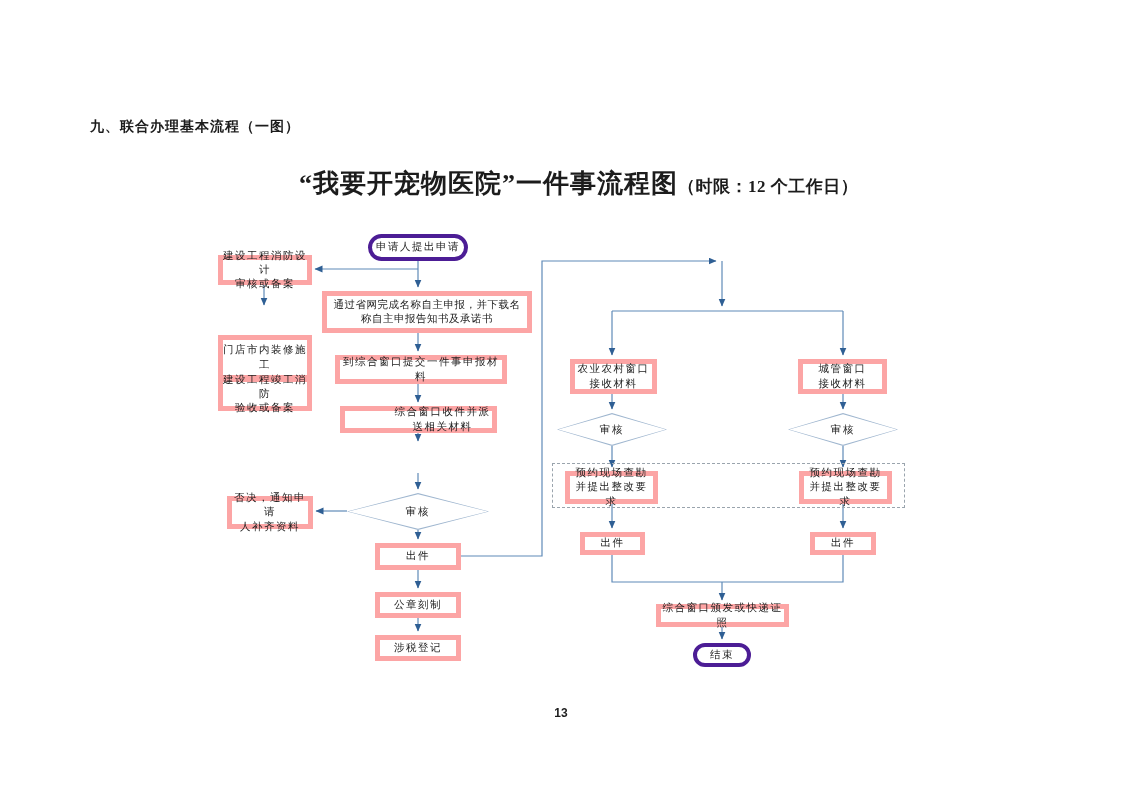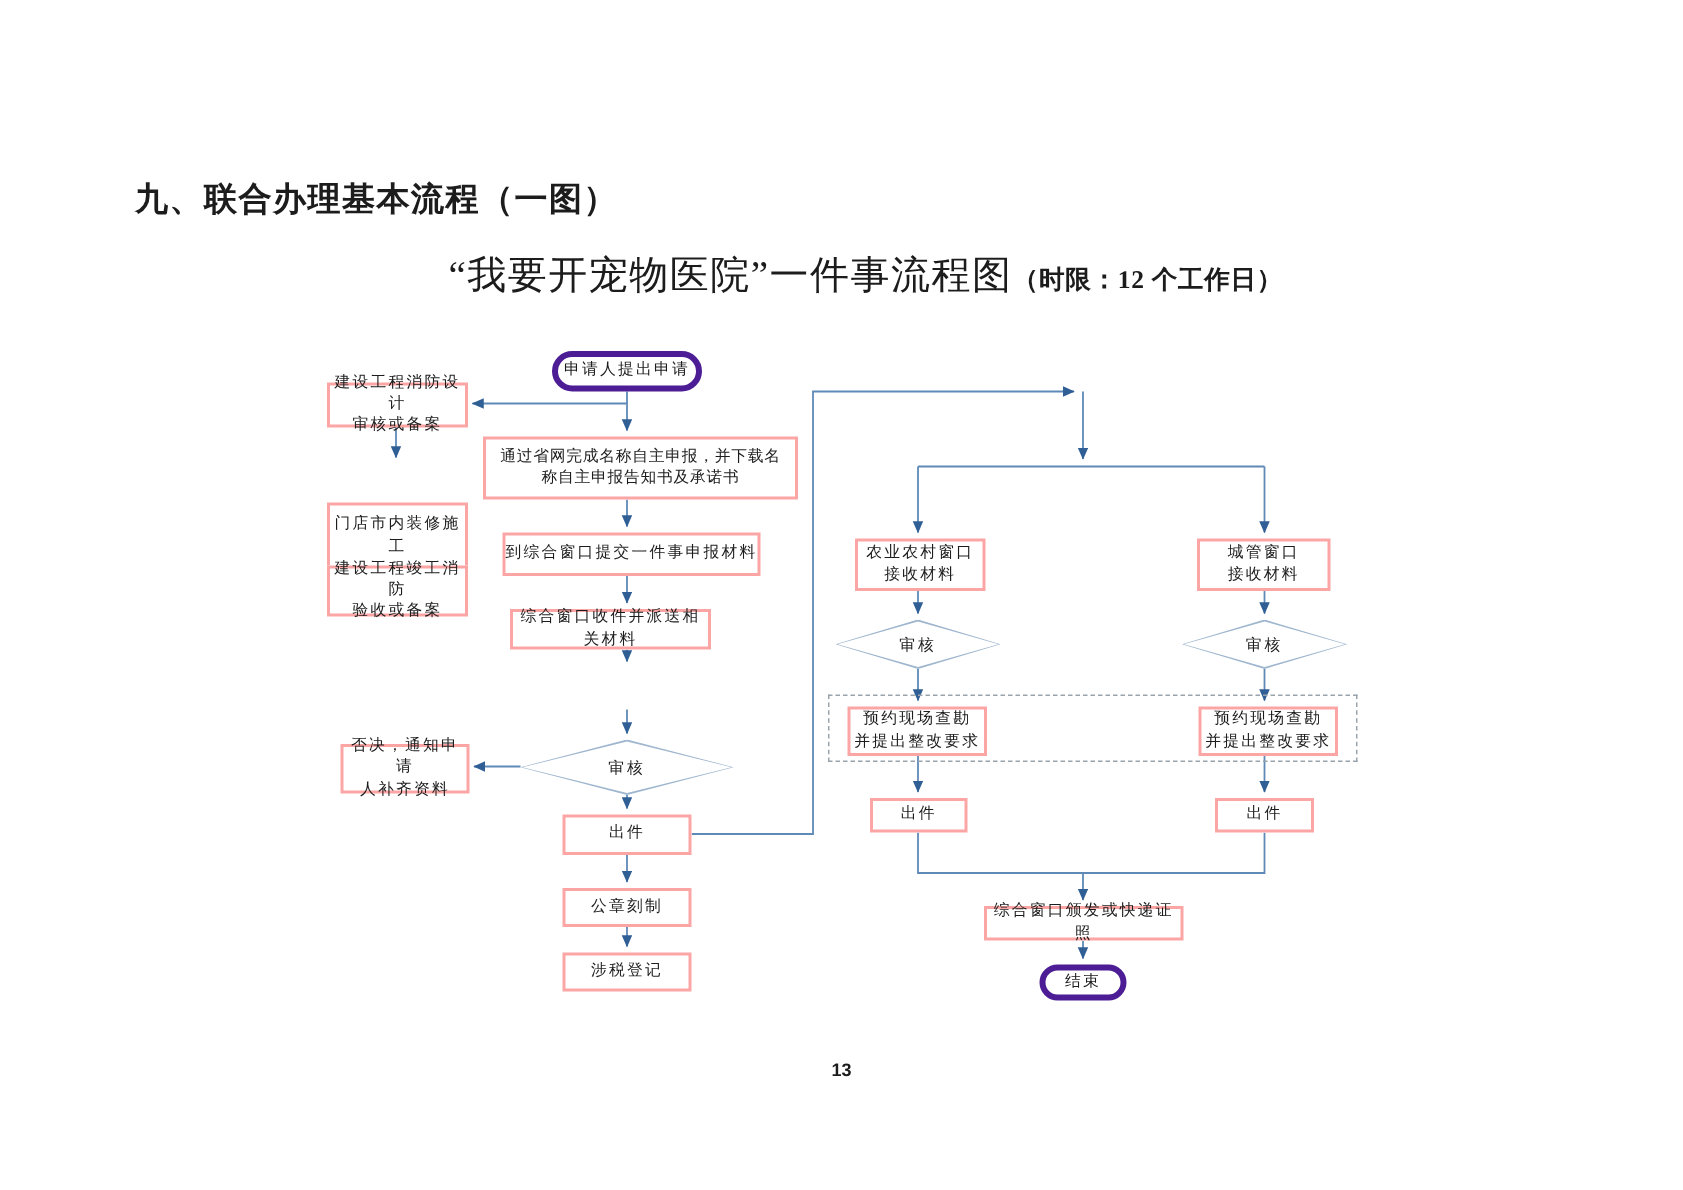--- a/index.html
+++ b/index.html
@@ -3,34 +3,34 @@
 <meta charset="utf-8">
 <style>
   html,body{margin:0;padding:0;background:#ffffff;}
   #page{
     position:relative;width:1122px;height:793px;background:#ffffff;overflow:hidden;
     font-family:"Liberation Serif","DejaVu Serif",serif;color:#1c1c1c;
   }
   #heading{
     position:absolute;left:90px;top:118px;
     font-family:"Liberation Sans","DejaVu Sans",sans-serif;
-    font-weight:bold;font-size:22px;letter-spacing:1px;text-align:center;
+    font-weight:bold;font-size:14px;letter-spacing:1px;text-align:center;
   }
   #subtitle{position:absolute;left:299px;top:166px;white-space:nowrap;}
-  #subtitle .main{font-size:26px;font-weight:400;letter-spacing:1px;text-align:right;}
+  #subtitle .main{font-size:26px;font-weight:700;letter-spacing:1px;text-align:right;}
   #subtitle .note{font-size:17px;font-weight:600;letter-spacing:0.5px;}
   #pageno{position:absolute;left:0;right:0;top:694px;text-align:center;
     font-family:"Liberation Sans","DejaVu Sans",sans-serif;font-size:12px;font-weight:bold;margin-top:12px;}
 
   .node{
     position:absolute;display:flex;align-items:center;justify-content:center;
     text-align:center;font-size:10.5px;line-height:1.35;letter-spacing:1.5px;
     white-space:pre-line;box-sizing:border-box;background:#ffffff;
   }
-  .box{border:2px solid #fca5a5;}
+  .box{border:5px solid #fca5a5;}
   .oval{border:4px solid #4c1d95;border-radius:14px;}
   .tight{letter-spacing:0.5px;}
 
   .diamond{position:absolute;font-family:Liberation Serif, serif;}
   .diamond .shape-border{position:absolute;inset:0;background:#9fb6cf;
     clip-path:polygon(50% 0,100% 50%,50% 100%,0 50%);}
   .diamond .shape-fill{position:absolute;inset:1.3px;background:#ffffff;
     clip-path:polygon(50% 0,100% 50%,50% 100%,0 50%);}
   .diamond .label{position:absolute;inset:0;display:flex;align-items:center;justify-content:center;
     font-size:10.5px;letter-spacing:2px;}
@@ -91,21 +91,21 @@
 
   <div class="node box" style="left:218px;top:255px;width:94px;height:30px;">建设工程消防设计
 审核或备案</div>
   <div class="node box" style="left:218px;top:309px;width:94px;height:45px;margin-top:26px;">门店市内装修施工</div>
   <div class="node box" style="left:218px;top:377px;width:94px;height:34px;">建设工程竣工消防
 验收或备案</div>
 
   <div class="node box" style="left:335px;top:355px;width:172px;height:29px;">到综合窗口提交一件事申报材料</div>
   <div class="node box tight" style="left:322px;top:291px;width:210px;height:42px;">通过省网完成名称自主申报，并下载名
 称自主申报告知书及承诺书</div>
-  <div class="node box" style="left:340px;top:406px;width:134px;height:27px;">综合窗口收件并派送相关材料</div>
+  <div class="node box" style="left:340px;top:406px;width:157px;height:27px;padding-left:48px;">综合窗口收件并派送相关材料</div>
 
   <div class="diamond" style="left:347px;top:493px;width:142px;height:37px;">
     <div class="shape-border"></div>
     <div class="shape-fill"></div>
     <span class="label">审核</span>
   </div>
 
   <div class="node box" style="left:227px;top:496px;width:86px;height:33px;">否决，通知申请
 人补齐资料</div>
   <div class="node box" style="left:375px;top:543px;width:86px;height:27px;">出件</div>

